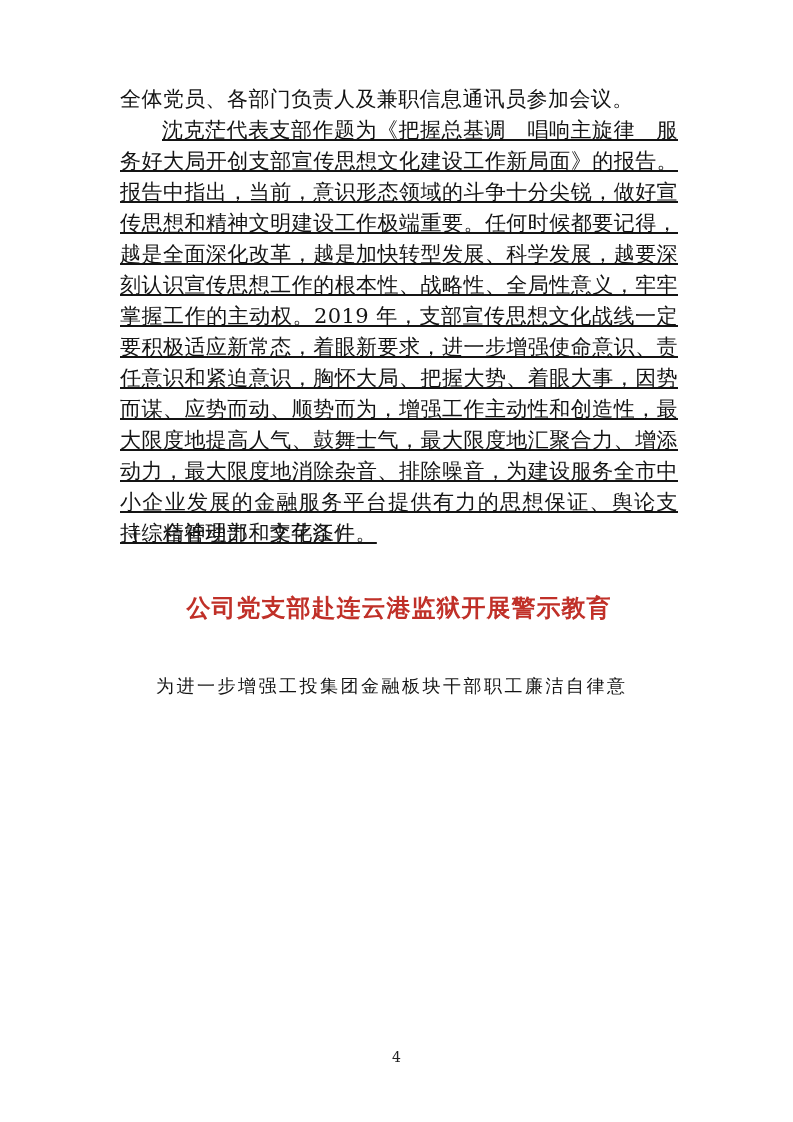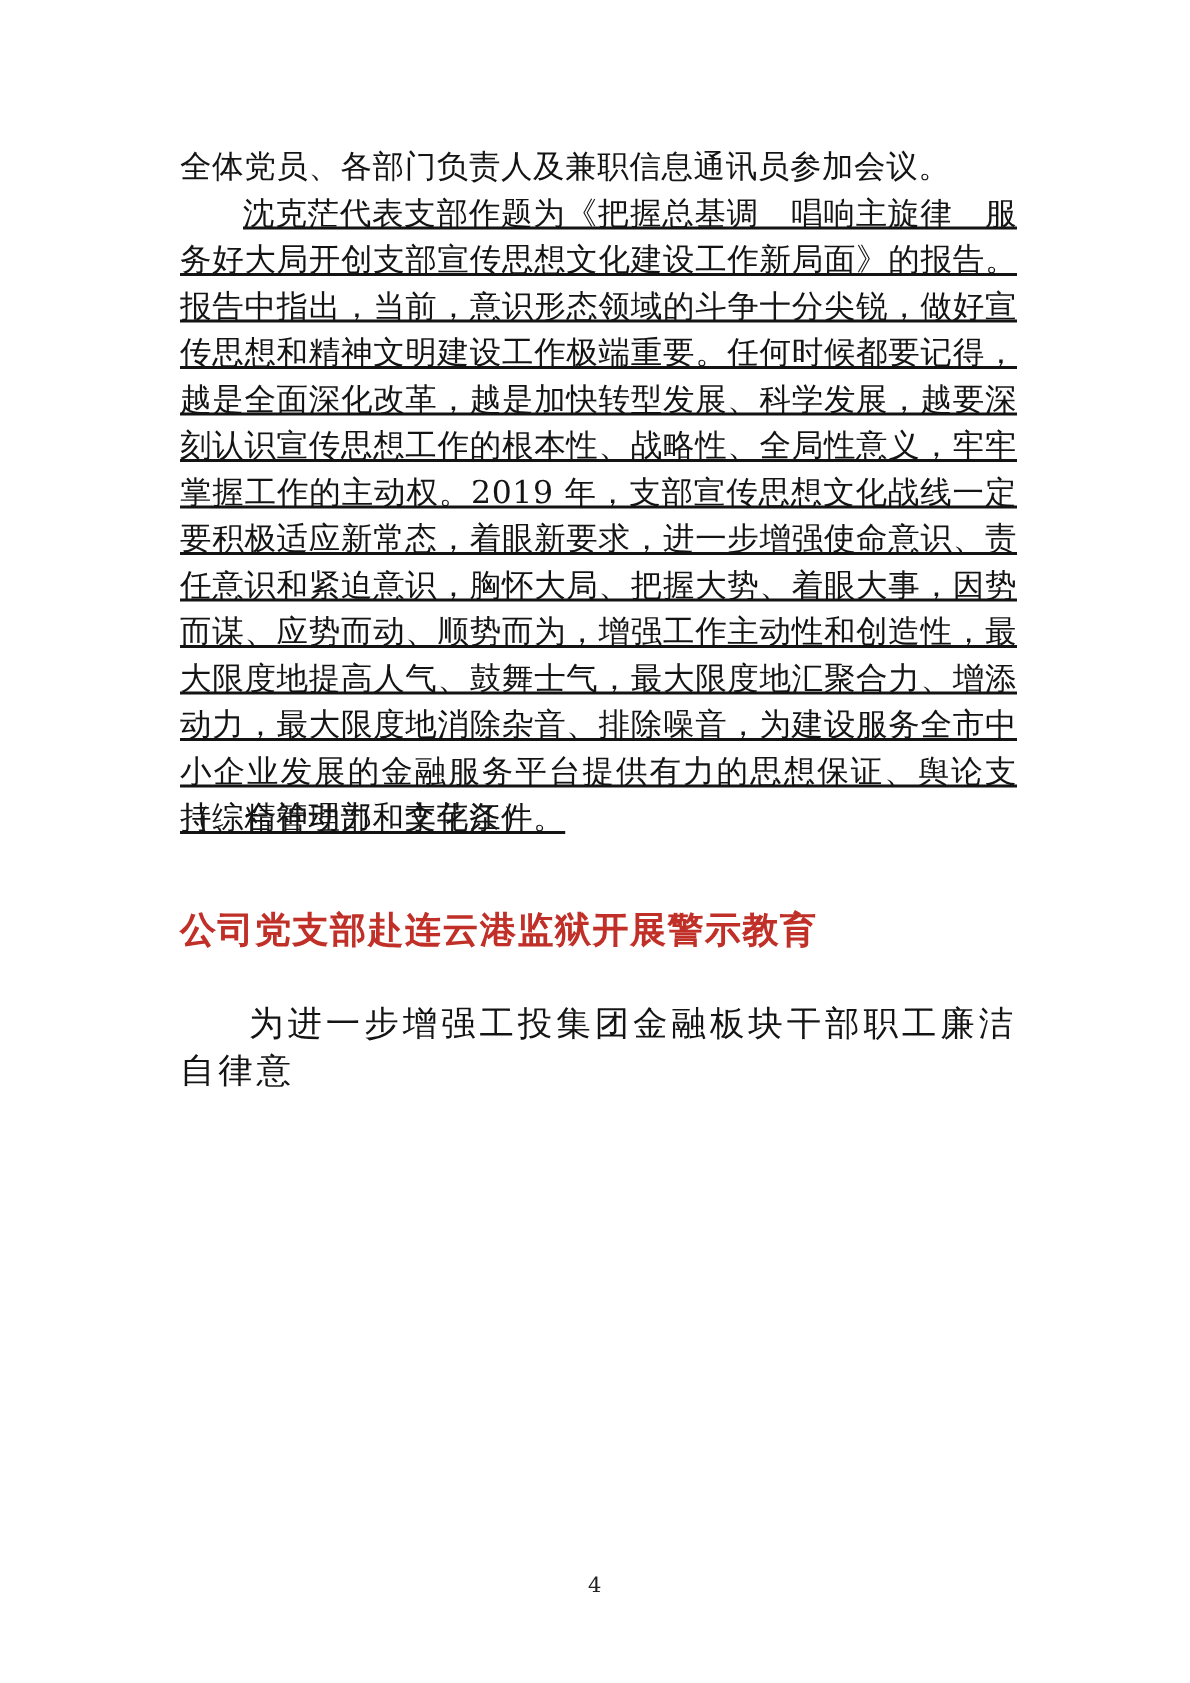--- a/index.html
+++ b/index.html
@@ -12,21 +12,21 @@
     width: 793px;
     height: 1122px;
     background: #ffffff;
     overflow: hidden;
     font-family: "DejaVu Serif", "Liberation Serif", serif;
     color: #141414;
   }
   .content {
     position: absolute;
     left: 120px;
-    top: 96px;
+    top: 84px;
     width: 558px;
   }
   .body-par {
     margin: 0;
     font-size: 21px;
     line-height: 31px;
     letter-spacing: 0.4px;
     text-align: justify;
     text-justify: inter-ideograph;
     word-break: break-all;
@@ -37,29 +37,30 @@
   }
   .byline {
     margin-top: -31px;
     font-size: 21px;
     line-height: 31px;
     letter-spacing: 0.4px;
     text-align: left;
   }
   .article-title {
     margin: 43px 0 0 0;
+    text-align: center;
     font-family: "DejaVu Sans", "Liberation Sans", sans-serif;
     font-weight: bold;
     font-size: 24px;
     line-height: 32px;
     letter-spacing: 1px;
   }
   .lead-par {
-    margin: 32px 0 0 0;
-    font-size: 23px;
+    margin: 46px 0 0 0;
+    font-size: 18px;
     line-height: 31px;
     letter-spacing: 2.5px;
     text-indent: 2em;
     text-align: justify;
     word-break: break-all;
   }
   .page-number {
     position: absolute;
     bottom: 56px;
     left: 0;

